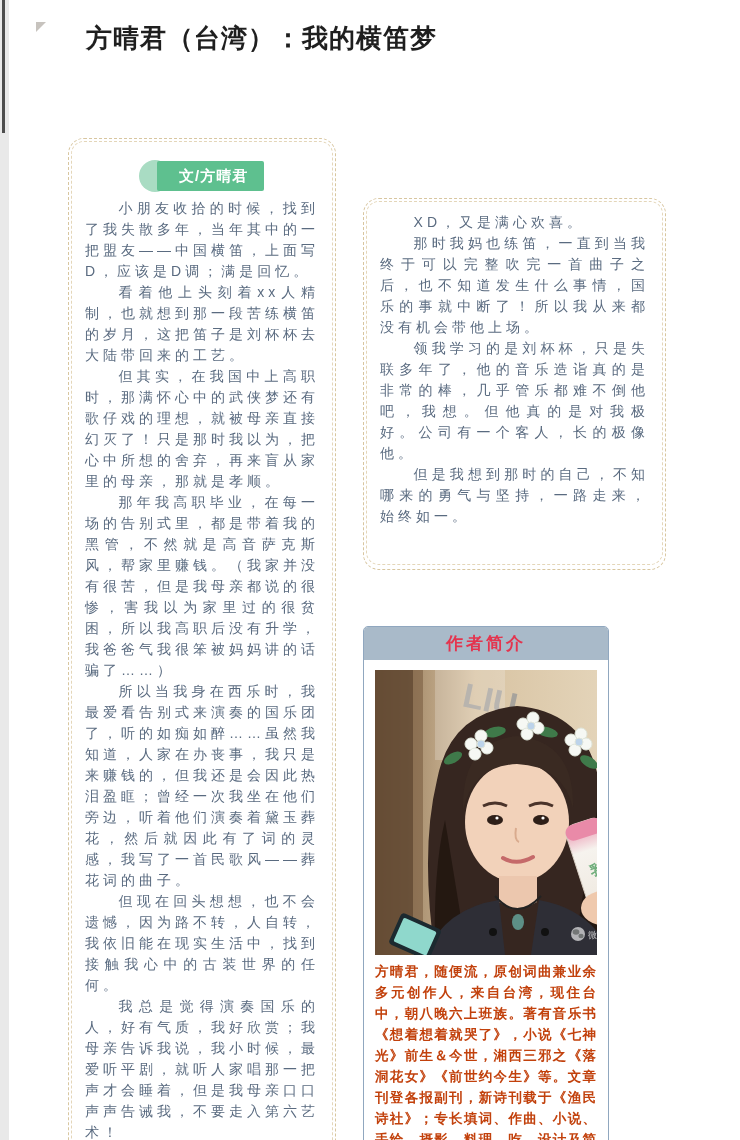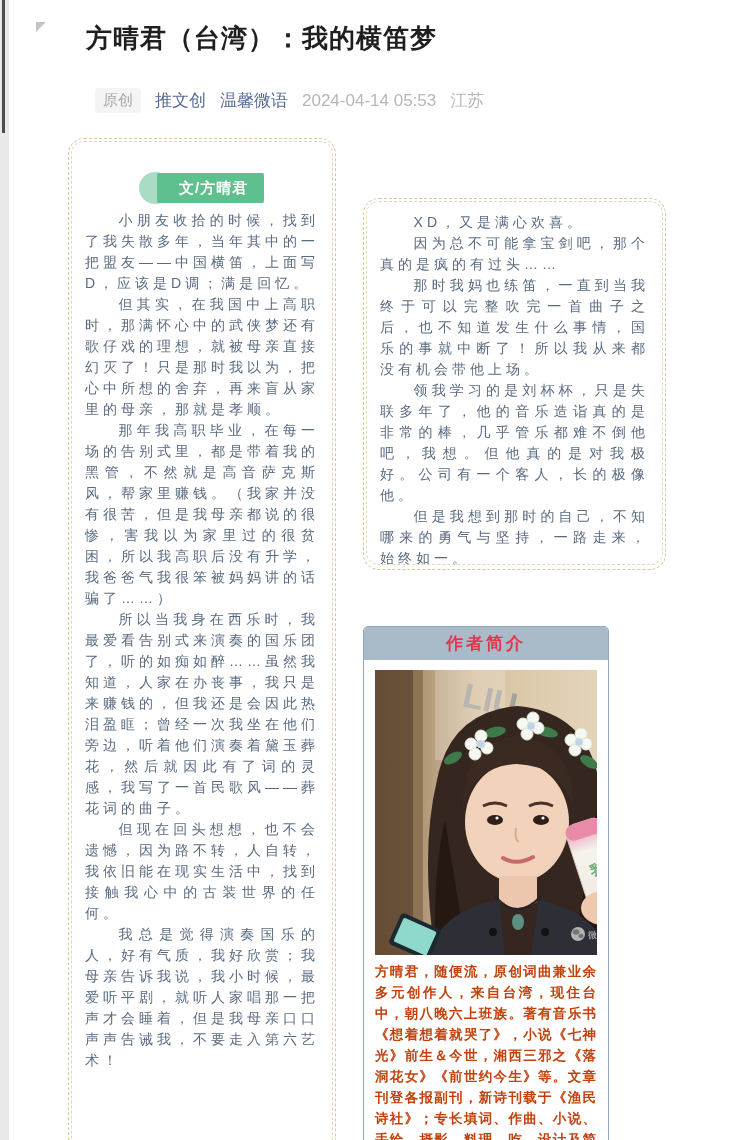--- a/index.html
+++ b/index.html
@@ -25,21 +25,21 @@
   .art-box{position:absolute;border:1px dashed #d8c6a0;border-radius:16px;background:#fff;}
   .art-box-inner{border:1px dashed #e4d6b9;border-radius:13px;margin:2px;height:calc(100% - 6px);
     padding:10px 13px;box-sizing:border-box;overflow:hidden;}
   #left-col{left:68px;top:138px;width:266px;height:1030px;}
   #right-col{left:363px;top:198px;width:301px;height:370px;}
 
   .para{margin:0;font-size:14px;color:#5a6b80;line-height:21px;letter-spacing:4px;
     text-align:justify;text-indent:2.4em;}
 
   
-  .byline{position:relative;margin:20px 0 6px 72px;height:32px;width:130px;}
+  .byline{position:relative;margin:8px 0 6px 72px;height:32px;width:130px;}
   .byline-circle{position:absolute;left:-18px;top:0;width:32px;height:32px;border-radius:50%;
     background:#a9dcc3;z-index:1;}
   .byline-pill{position:absolute;left:0;top:1px;height:30px;line-height:30px;background:#5ec08f;
     color:#fff;font-weight:bold;font-size:15px;letter-spacing:1px;padding:0 16px 0 22px;
     border-radius:2px;z-index:2;}
 
   
   #author-box{position:absolute;left:363px;top:578px;width:246px;height:547px;
     border:1px solid #90a7bf;border-radius:5px;background:#fff;box-sizing:border-box;overflow:hidden;margin-top:48px;}
   .author-header{height:33px;line-height:33px;background:#a9bac9;text-align:center;
@@ -51,50 +51,43 @@
 </head>
 <body>
 
 <div id="page">
 
   <div class="edge-strip"></div>
   <div class="edge-line"></div>
   <div class="edge-notch"></div>
 
   <h1 class="title">方晴君（台湾）：我的横笛梦</h1>
-  <div class="meta">
-    <span class="orig-badge">原创</span>
-    <span class="acct-link">推文创</span>
-    <span class="acct-link">温馨微语</span>
-    <span class="meta-dim">2024-04-14 05:53</span>
-    <span class="meta-dim">江苏</span>
-  </div>
 
   <div id="left-col" class="art-box">
     <div class="art-box-inner">
       <div class="byline">
         <span class="byline-circle"></span>
         <span class="byline-pill">文/方晴君</span>
       </div>
       <div>
           <p class="para">小朋友收拾的时候，找到了我失散多年，当年其中的一把盟友——中国横笛，上面写D，应该是D调；满是回忆。</p>
+          <p class="para">看着他上头刻着xx人精制，也就想到那一段苦练横笛的岁月，这把笛子是刘杯杯去大陆带回来的工艺。</p>
           <p class="para">但其实，在我国中上高职时，那满怀心中的武侠梦还有歌仔戏的理想，就被母亲直接幻灭了！只是那时我以为，把心中所想的舍弃，再来盲从家里的母亲，那就是孝顺。</p>
           <p class="para">那年我高职毕业，在每一场的告别式里，都是带着我的黑管，不然就是高音萨克斯风，帮家里赚钱。（我家并没有很苦，但是我母亲都说的很惨，害我以为家里过的很贫困，所以我高职后没有升学，我爸爸气我很笨被妈妈讲的话骗了……）</p>
           <p class="para">所以当我身在西乐时，我最爱看告别式来演奏的国乐团了，听的如痴如醉……虽然我知道，人家在办丧事，我只是来赚钱的，但我还是会因此热泪盈眶；曾经一次我坐在他们旁边，听着他们演奏着黛玉葬花，然后就因此有了词的灵感，我写了一首民歌风——葬花词的曲子。</p>
           <p class="para">但现在回头想想，也不会遗憾，因为路不转，人自转，我依旧能在现实生活中，找到接触我心中的古装世界的任何。</p>
           <p class="para">我总是觉得演奏国乐的人，好有气质，我好欣赏；我母亲告诉我说，我小时候，最爱听平剧，就听人家唱那一把声才会睡着，但是我母亲口口声声告诫我，不要走入第六艺术！</p>
         </div>
     </div>
   </div>
 
   <div id="right-col" class="art-box">
     <div class="art-box-inner">
       <div>
           <p class="para">XD，又是满心欢喜。</p>
-          <p class="para">因为总不可能拿宝剑吧，那个真的是疯的有过头……</p>
           <p class="para">那时我妈也练笛，一直到当我终于可以完整吹完一首曲子之后，也不知道发生什么事情，国乐的事就中断了！所以我从来都没有机会带他上场。</p>
           <p class="para">领我学习的是刘杯杯，只是失联多年了，他的音乐造诣真的是非常的棒，几乎管乐都难不倒他吧，我想。但他真的是对我极好。公司有一个客人，长的极像他。</p>
           <p class="para">但是我想到那时的自己，不知哪来的勇气与坚持，一路走来，始终如一。</p>
         </div>
     </div>
   </div>
 
   <div id="author-box">
     <div class="author-header">作者简介</div>
 

